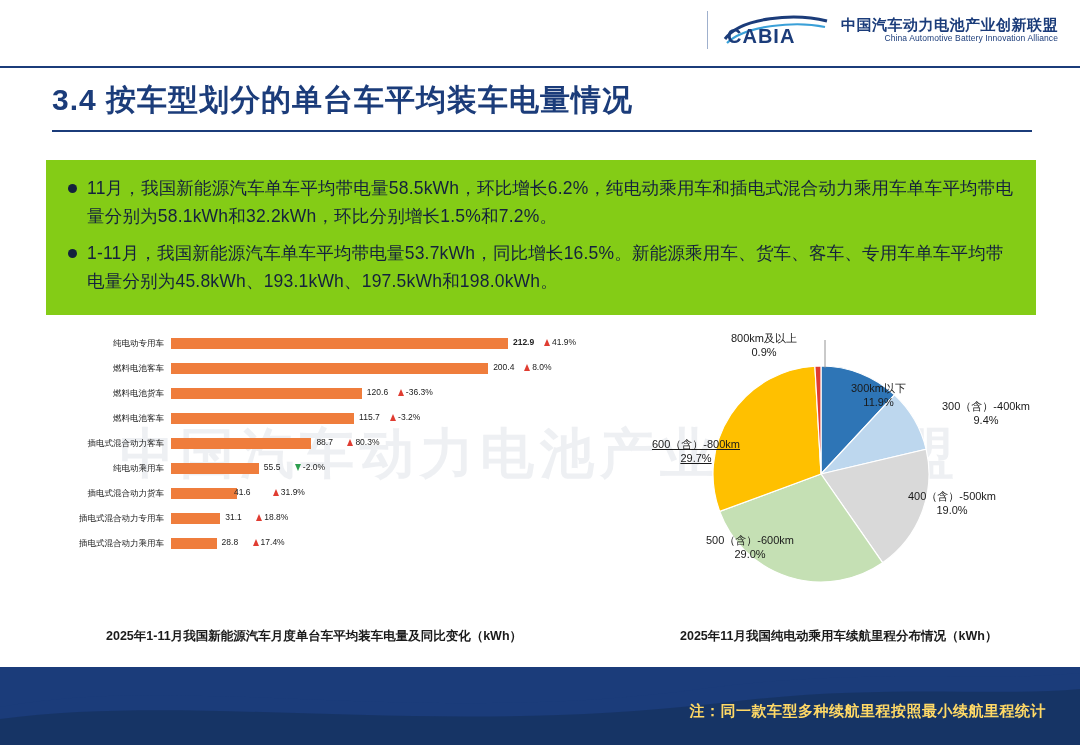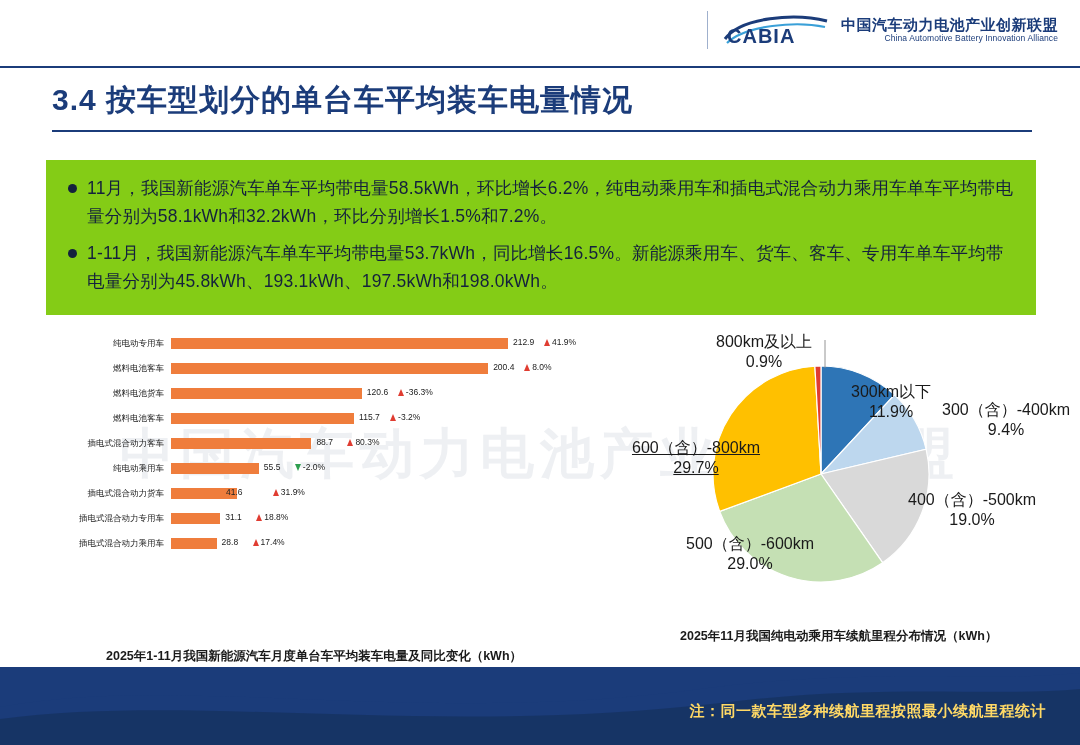--- a/index.html
+++ b/index.html
@@ -206,34 +206,34 @@
   }
   .delta-up { color: #222; }
   .delta-down { color: #222; }
   .chart-caption {
     position: absolute;
     font-size: 12.5px;
     color: #1a1a1a;
     font-weight: bold;
     white-space: nowrap;
   }
-  .cap-left  { left: 60px;  top: 306px; margin-top: 20px; }
+  .cap-left  { left: 60px;  top: 306px; }
   .cap-right { left: 634px; top: 306px; }
 
   
   .pie-wrap {
     position: absolute;
     left: 600px;
     top: 0px;
     width: 390px;
     height: 300px;
   }
   .pie-label {
     position: absolute;
-    font-size: 16px;
+    font-size: 11px;
     color: #1a1a1a;
     line-height: 1.25;
     text-align: center;
     white-space: nowrap;
   }
   .pie-label.inside { color: #1a1a1a; }
   
   .footer-bar {
     position: absolute;
     left: 0;
@@ -297,21 +297,21 @@
 
   <div class="watermark">中国汽车动力电池产业创新联盟</div>
 
   <div class="chart-area">
 
     <div class="bar-chart" id="bar-chart">
         <div class="bar-row">
           <div class="bar-label">纯电动专用车</div>
           <div class="bar-track">
             <div class="bar-fill" style="width: 336.9px;"></div>
-            <div class="bar-value" style="left: 341.937px;">212.9</div>
+            <div class="bar-value" style="left: 341.937px; font-weight: bold;">212.9</div>
             <div class="bar-delta delta-up" style="left: 372.937px;"><span class="arrow-up"></span>41.9%</div>
           </div>
         </div>
         <div class="bar-row">
           <div class="bar-label">燃料电池客车</div>
           <div class="bar-track">
             <div class="bar-fill" style="width: 317.2px;"></div>
             <div class="bar-value" style="left: 322.155px;">200.4</div>
             <div class="bar-delta delta-up" style="left: 353.155px;"><span class="arrow-up"></span>8.0%</div>
           </div>
@@ -345,21 +345,21 @@
           <div class="bar-track">
             <div class="bar-fill" style="width: 87.8px;"></div>
             <div class="bar-value" style="left: 92.8348px;">55.5</div>
             <div class="bar-delta delta-down" style="left: 123.835px;"><span class="arrow-down"></span>-2.0%</div>
           </div>
         </div>
         <div class="bar-row">
           <div class="bar-label">插电式混合动力货车</div>
           <div class="bar-track">
             <div class="bar-fill" style="width: 65.8px;"></div>
-            <div class="bar-value" style="left: 55px;">41.6</div>
+            <div class="bar-value" style="left: 63px;">41.6</div>
             <div class="bar-delta delta-up" style="left: 101.837px;"><span class="arrow-up"></span>31.9%</div>
           </div>
         </div>
         <div class="bar-row">
           <div class="bar-label">插电式混合动力专用车</div>
           <div class="bar-track">
             <div class="bar-fill" style="width: 49.2px;"></div>
             <div class="bar-value" style="left: 54.2191px;">31.1</div>
             <div class="bar-delta delta-up" style="left: 85.2191px;"><span class="arrow-up"></span>18.8%</div>
           </div>

